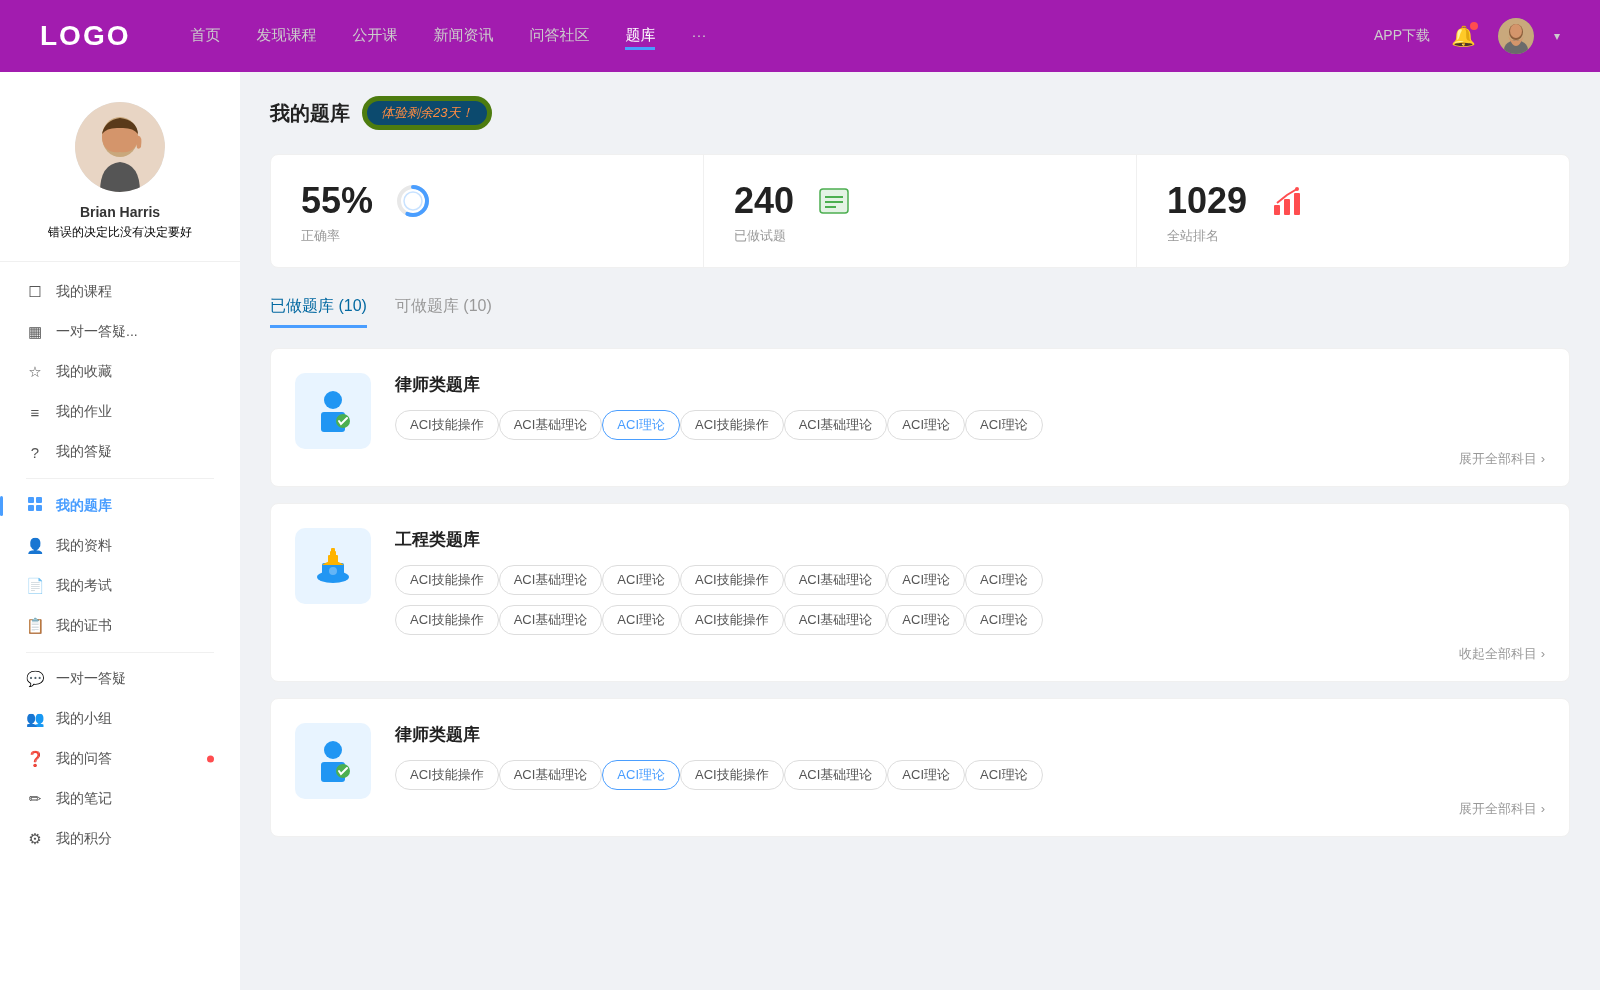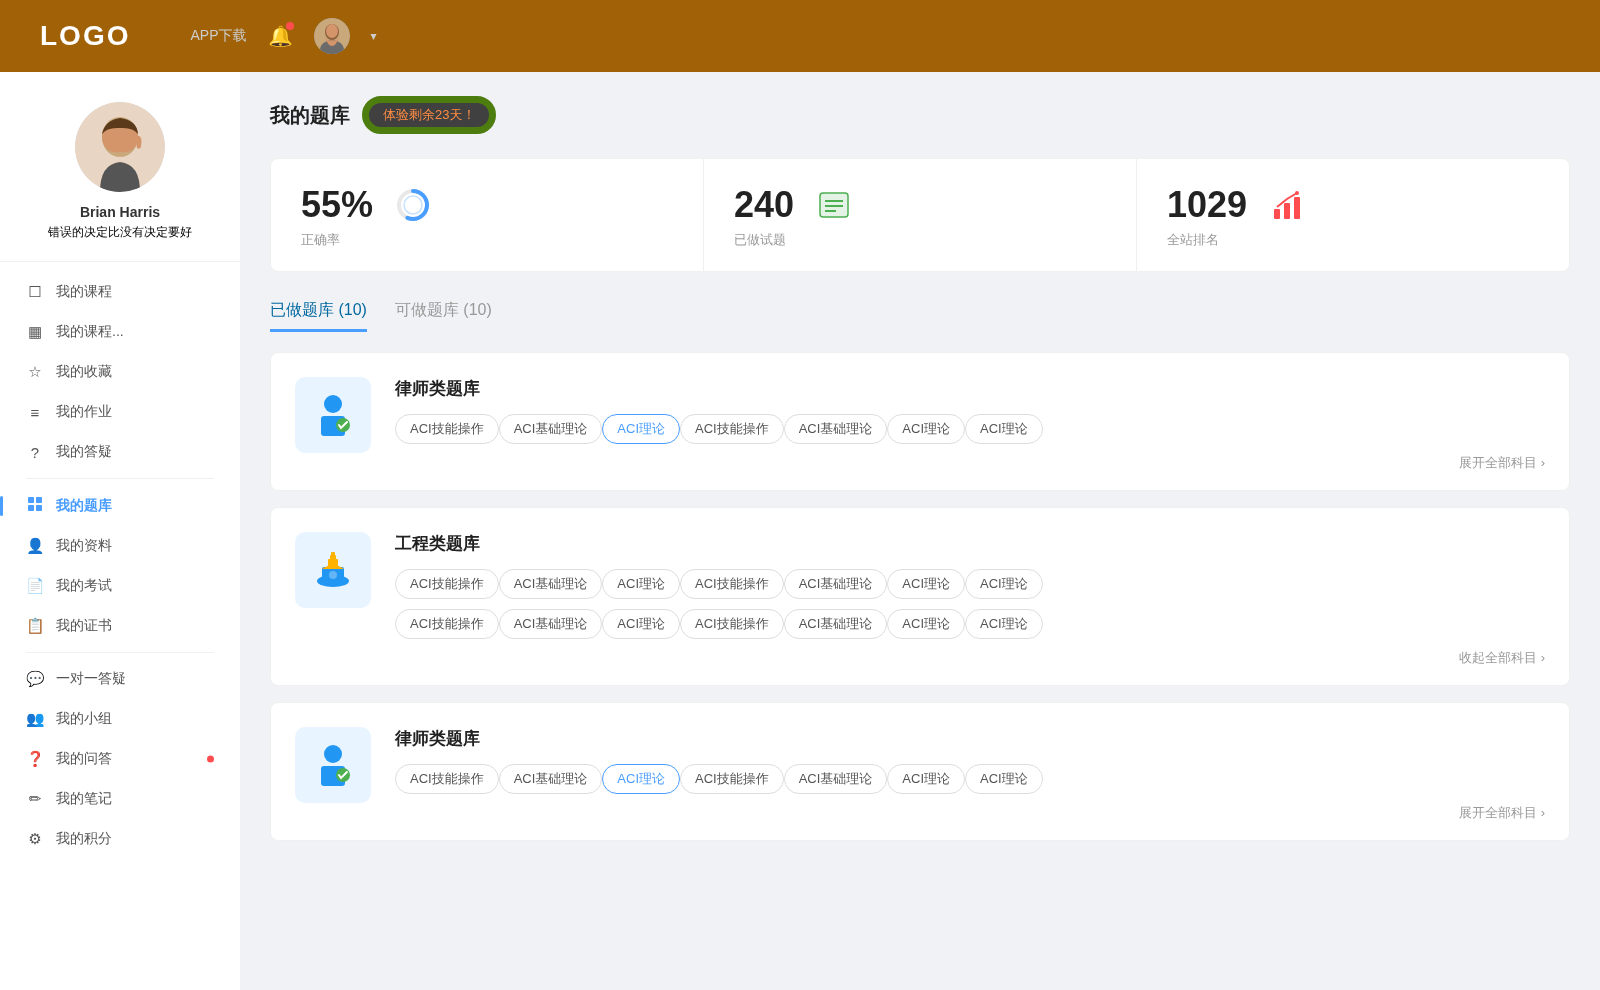--- a/index.html
+++ b/index.html
@@ -1,20 +1,20 @@
 <!DOCTYPE html>
 <html><head>
   <meta charset="utf-8">
   <style>
     * { box-sizing: border-box; margin: 0; padding: 0; }
     body { font-family: 'PingFang SC', 'Microsoft YaHei', sans-serif; background: #f0f2f5; min-height: 990px; }
 
     
     .navbar {
-      background: #a16207;
+      background: #a21caf;
       height: 72px;
       display: flex;
       align-items: center;
       padding: 0 40px;
       position: fixed;
       top: 0; left: 0; right: 0;
       z-index: 100;
     }
     .navbar-logo {
       font-size: 28px;
@@ -158,26 +158,27 @@
 
     
     .page-header {
       display: flex;
       align-items: center;
       gap: 12px;
       margin-bottom: 24px;
     }
     .page-title { font-size: 20px; font-weight: 700; color: #222; }
     .trial-badge {
-      background: #404040;
+      background: #0c4a6e;
       color: #ff8c42;
-      border: 7px solid #4d7c0f;
+      border: 5px solid #4d7c0f;
       border-radius: 20px;
       padding: 3px 14px;
       font-size: 13px;
+      font-style: italic;
     }
 
     
     .stats-row {
       display: flex;
       gap: 0;
       background: #fff;
       border-radius: 8px;
       margin-bottom: 28px;
       border: 1px solid #f0f0f0;
@@ -254,20 +255,29 @@
 
     
     ::-webkit-scrollbar { width: 4px; }
     ::-webkit-scrollbar-thumb { background: #ddd; border-radius: 4px; }
   </style>
 </head>
 <body>
 
 <nav class="navbar">
   <div class="navbar-logo">LOGO</div>
+  <div class="navbar-links">
+    <span class="navbar-link">首页</span>
+    <span class="navbar-link">发现课程</span>
+    <span class="navbar-link">公开课</span>
+    <span class="navbar-link">新闻资讯</span>
+    <span class="navbar-link">问答社区</span>
+    <span class="navbar-link active">题库</span>
+    <span class="navbar-link">···</span>
+  </div>
   <div class="navbar-right">
     <span class="navbar-app-download">APP下载</span>
     <div class="navbar-bell">
       <span class="bell-icon">🔔</span>
       <span class="bell-badge"></span>
     </div>
     <div class="navbar-avatar">
       <svg viewBox="0 0 36 36" xmlns="http://www.w3.org/2000/svg">
         <circle cx="18" cy="18" r="18" fill="#c9a87c"></circle>
         <ellipse cx="18" cy="14" rx="7" ry="8" fill="#8b5e3c"></ellipse>
@@ -298,21 +308,21 @@
       <div class="profile-motto">错误的决定比没有决定要好</div>
     </div>
 
     <div class="sidebar-menu">
       <div class="sidebar-item">
         <span class="sidebar-icon">☐</span>
         <span>我的课程</span>
       </div>
       <div class="sidebar-item">
         <span class="sidebar-icon">▦</span>
-        <span>我的课程...</span>
+        <span>一对一答疑...</span>
       </div>
       <div class="sidebar-item">
         <span class="sidebar-icon">☆</span>
         <span>我的收藏</span>
       </div>
       <div class="sidebar-item">
         <span class="sidebar-icon">≡</span>
         <span>我的作业</span>
       </div>
       <div class="sidebar-item">

